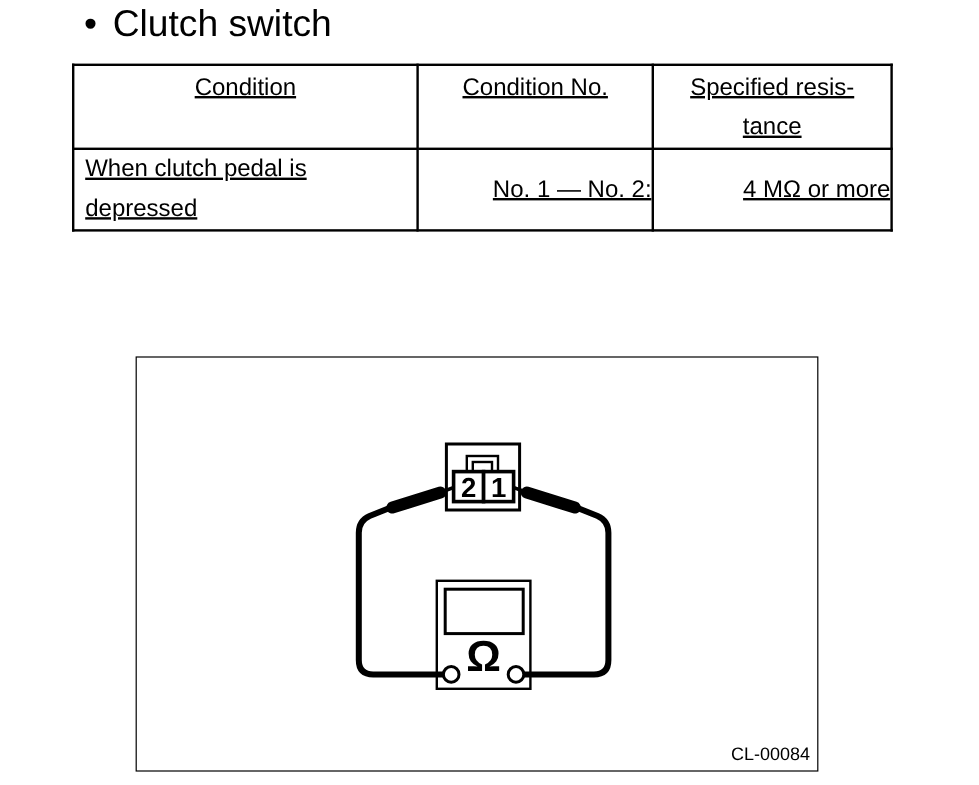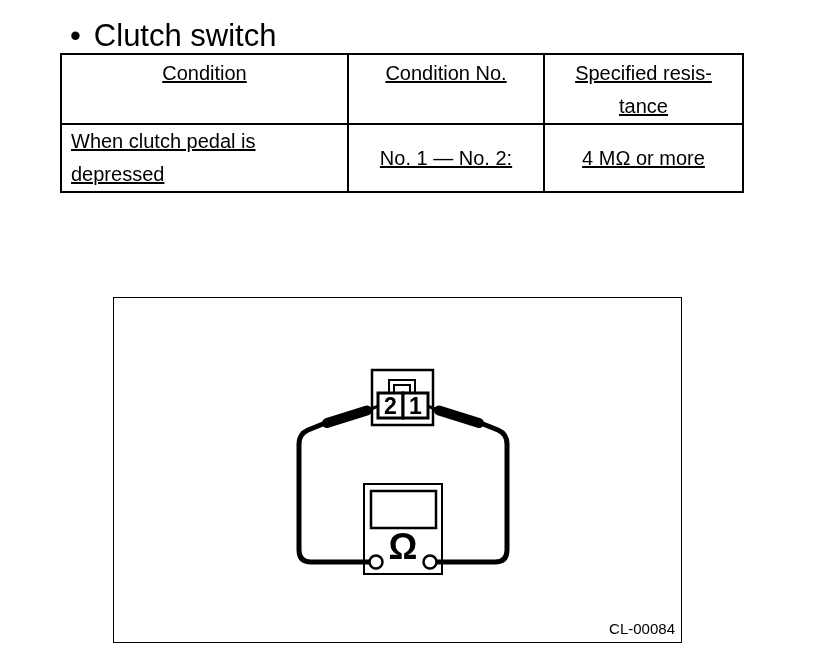--- a/index.html
+++ b/index.html
@@ -13,21 +13,21 @@
     height: 654px;
     background: #ffffff;
     color: #000000;
     font-family: "Liberation Sans", sans-serif;
     overflow: hidden;
   }
   
   .title-row {
     position: absolute;
     left: 70px;
-    top: 18px;
+    top: 2px;
     font-size: 31px;
     line-height: 36px;
     white-space: nowrap;
     text-align: right;
   }
   .title-row .bullet {
     display: inline-block;
     margin-right: 13px;
   }
   
@@ -56,21 +56,21 @@
     padding-top: 2px;
   }
   .spec-table tbody tr.r1 td { height: 62px; }
   .spec-table tbody tr.r2 td { height: 65px; }
   .spec-table td.cond {
     text-align: left;
     vertical-align: middle;
     padding-left: 9px;
   }
   .spec-table td.ctr {
-    text-align: center;
+    text-align: right;
     vertical-align: middle;
     margin-top: 20px;
   }
   
   .figure-box {
     position: absolute;
     left: 113px;
     top: 297px;
     width: 569px;
     height: 346px;

